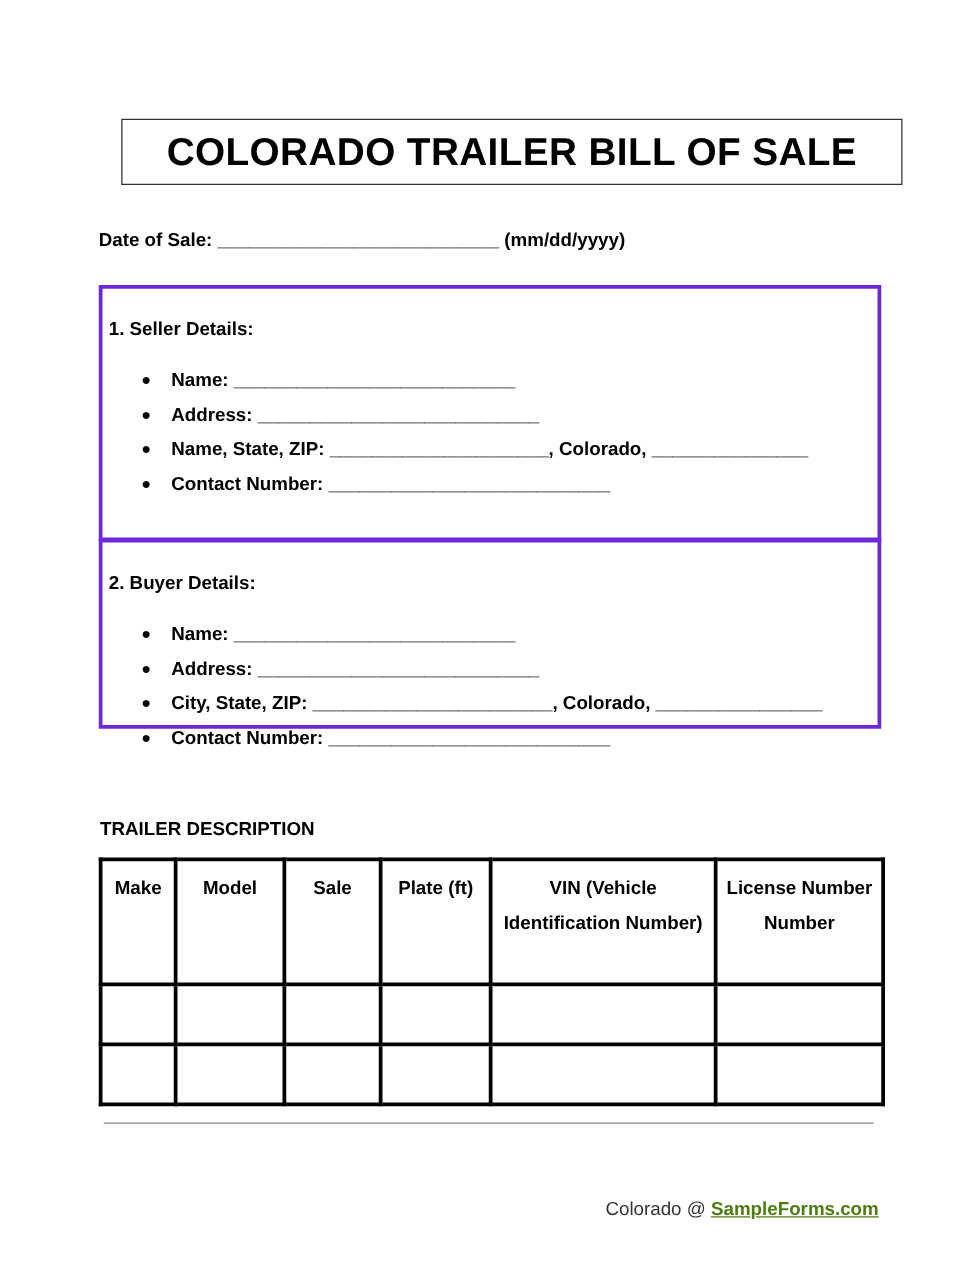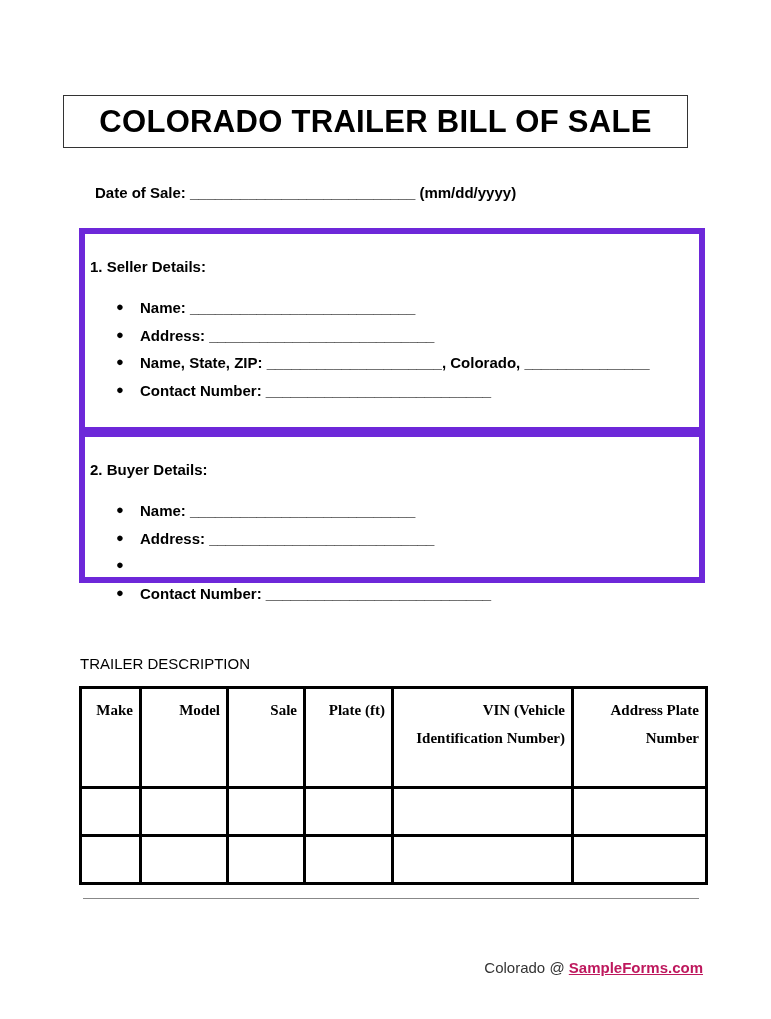--- a/index.html
+++ b/index.html
@@ -1,45 +1,45 @@
 <!DOCTYPE html>
 <html><head>
   <meta charset="utf-8">
   <style>
     * { box-sizing: border-box; margin: 0; padding: 0; }
     body {
       width: 771px; height: 1019px; background: #ffffff;
       font-family: "Liberation Sans", sans-serif; color: #000; position: relative;
     }
     .title-box {
-      position: absolute; left: 63px; top: 95px; width: 625px; height: 53px;
+      position: absolute; left: 97px; top: 95px; width: 625px; height: 53px;
       border: 1px solid #333; display: flex; align-items: center; justify-content: center;
     }
     .title { font-size: 31px; font-weight: bold; letter-spacing: 0.3px; }
-    .date-line { position: absolute; left: 79px; top: 184px; font-size: 15px; font-weight: bold; margin-left: 16px; }
+    .date-line { position: absolute; left: 79px; top: 184px; font-size: 15px; font-weight: bold; }
     .party-box {
-      position: absolute; left: 79px; width: 626px; border: 6px solid #6d28d9; padding: 0 0 0 5px;
+      position: absolute; left: 79px; width: 626px; border: 3px solid #6d28d9; padding: 0 0 0 5px;
     }
     .seller { top: 228px; height: 205px; }
     .buyer { top: 431px; height: 152px; }
     .party-heading { font-size: 15px; font-weight: bold; margin-top: 24px; }
     .party-list { list-style: none; margin-top: 24px; padding-left: 26px; }
     .party-list li { font-size: 15px; font-weight: bold; height: 27.6px; display: flex; align-items: flex-start; }
     .bullet { width: 24px; font-size: 13px; }
-    .section-label { position: absolute; left: 80px; top: 655px; font-size: 15px; font-weight: normal; }
+    .section-label { position: absolute; left: 80px; top: 655px; font-size: 15px; font-weight: bold; }
     table.trailer {
       position: absolute; left: 79px; top: 686px; width: 629px;
       border-collapse: collapse; border: 3px solid #000;
     }
-    table.trailer th, table.trailer td { border: 3px solid #000; vertical-align: top; text-align: right; font-family: Liberation Serif, serif; }
+    table.trailer th, table.trailer td { border: 3px solid #000; vertical-align: top; text-align: center; }
     table.trailer th { font-size: 15px; font-weight: bold; padding: 8px 6px 0 6px; line-height: 27.5px; height: 100px; }
     table.trailer td { height: 48px; }
     .divider { position: absolute; left: 83px; top: 898px; width: 616px; height: 1px; background: #888; }
     .copyright { position: absolute; right: 68px; top: 959px; font-size: 15px; color: #333; }
-    .copyright a { color: #be185d; font-weight: bold; text-decoration: underline; }
+    .copyright a { color: #4d7c0f; font-weight: bold; text-decoration: underline; }
   </style>
 </head>
 <body>
 
 <div class="title-box">
   <div class="title">COLORADO TRAILER BILL OF SALE</div>
 </div>
 
 <div class="date-line">Date of Sale: ___________________________ (mm/dd/yyyy)</div>
 
@@ -71,39 +71,40 @@
     <li>
         <span class="bullet">●</span>
         <span>Name: ___________________________</span>
       </li>
     <li>
         <span class="bullet">●</span>
         <span>Address: ___________________________</span>
       </li>
     <li>
         <span class="bullet">●</span>
+        <span>City, State, ZIP: _______________________, Colorado, ________________</span>
       </li>
     <li>
         <span class="bullet">●</span>
         <span>Contact Number: ___________________________</span>
       </li>
   </ul>
 </div>
 
 <div class="section-label">TRAILER DESCRIPTION</div>
 
 <table class="trailer">
   <tbody>
       <tr>
     <th style="width:60px">Make</th>
     <th style="width:87px">Model</th>
     <th style="width:77px">Sale</th>
     <th style="width:88px">Plate (ft)</th>
     <th style="width:180px">VIN (Vehicle Identification Number)</th>
-    <th>Address Plate Number</th>
+    <th>License Number Number</th>
   </tr>
   <tr>
     <td></td>
     <td></td>
     <td></td>
     <td></td>
     <td></td>
     <td></td>
   </tr>
   <tr>

